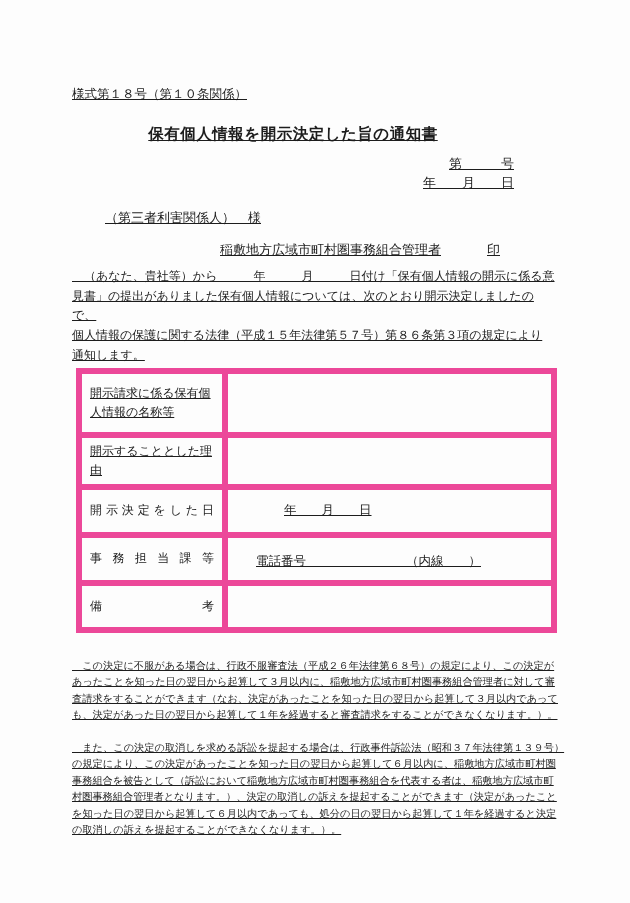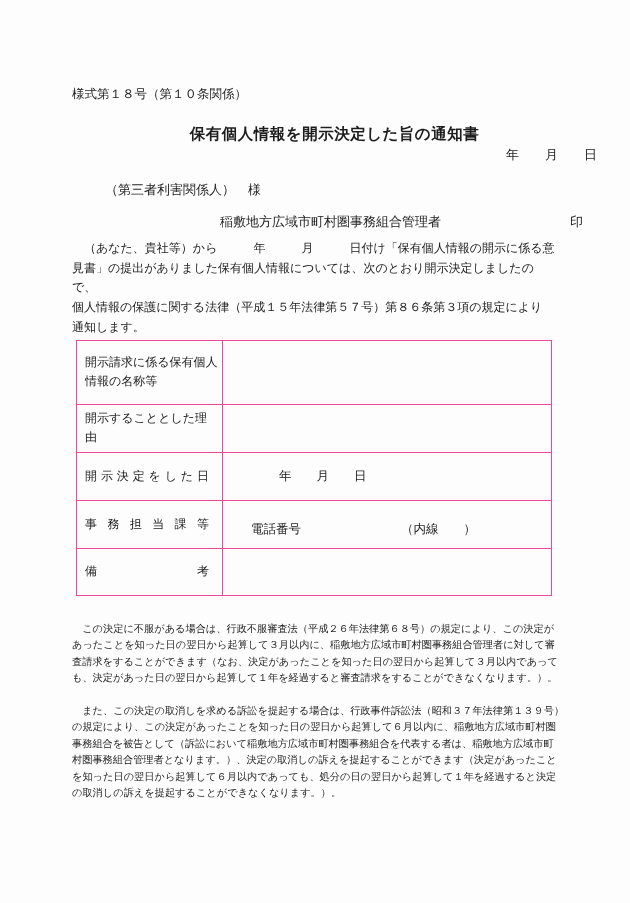--- a/index.html
+++ b/index.html
@@ -11,21 +11,22 @@
     height: 903px;
     background: #fdfdfd;
     color: #1d1d1d;
     font-family: "Liberation Serif", "DejaVu Serif", serif;
     overflow: hidden;
   }
   .sheet {
     box-sizing: border-box;
     width: 630px;
     height: 903px;
-    padding: 86px 33px 0 72px;
+    padding: 86px 116px 0 72px;
+    text-decoration: underline;
   }
   .form-number {
     font-size: 12.5px;
     line-height: 16px;
   }
   .doc-title {
     margin: 22px 0 0 0;
     font-size: 15.5px;
     font-weight: bold;
     text-align: center;
@@ -69,21 +70,21 @@
     line-height: 19.7px;
     white-space: pre-line;
   }
   table.form-table {
     border-collapse: collapse;
     table-layout: fixed;
     width: 475px;
     margin: 2px 0 0 4px;
   }
   table.form-table td {
-    border: 1px solid #ec4899;
+    border: 6px solid #ec4899;
     box-sizing: border-box;
   }
   td.lbl {
     padding: 4px 4px 4px 8px;
     font-size: 12px;
     line-height: 19px;
     vertical-align: middle;
   }
   .spread {
     display: inline-block;
@@ -114,20 +115,21 @@
 </style>
 </head>
 <body>
 
 <div class="sheet">
 
   <div class="form-number">様式第１８号（第１０条関係）</div>
 
   <div class="doc-title">保有個人情報を開示決定した旨の通知書</div>
 
+  <div class="doc-no">第　　　号</div>
   <div class="doc-date">年　　月　　日</div>
 
   <div class="addressee">（第三者利害関係人）　様</div>
 
   <div class="issuer-row">
     <span>稲敷地方広域市町村圏事務組合管理者</span>
     <span class="seal">印</span>
   </div>
 
   <div class="body-text">　（あなた、貴社等）から　　　年　　　月　　　日付け「保有個人情報の開示に係る意

